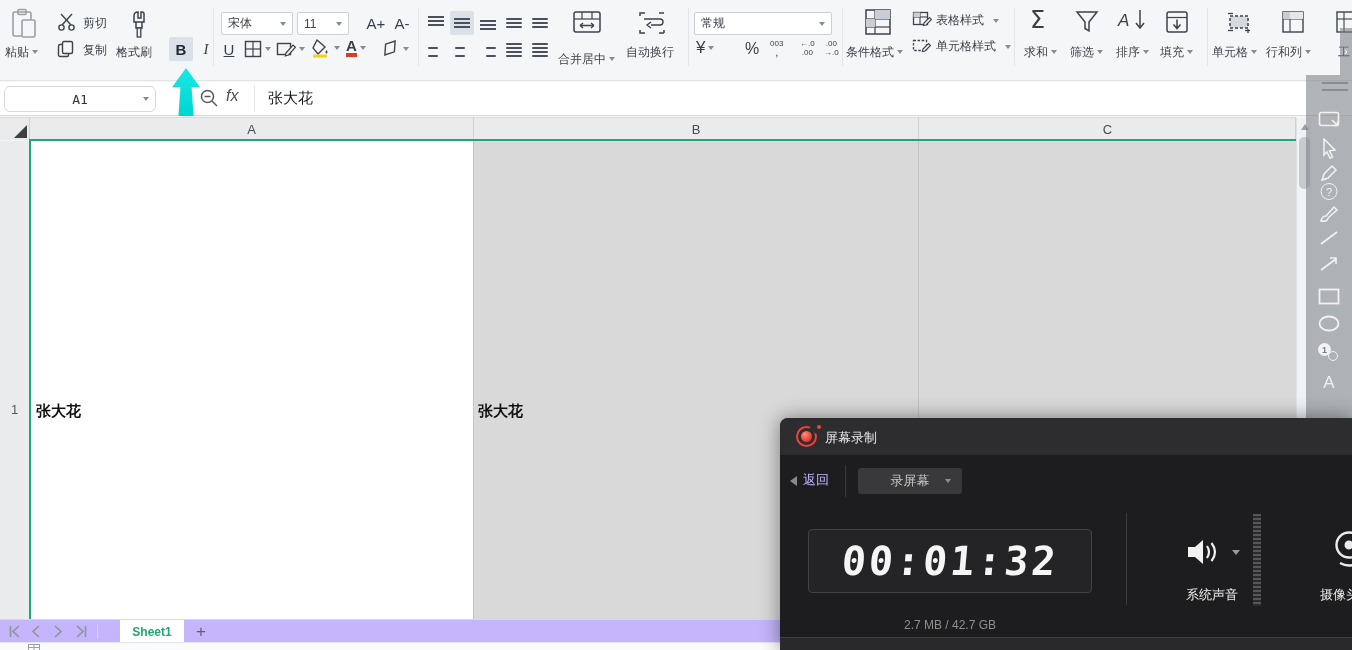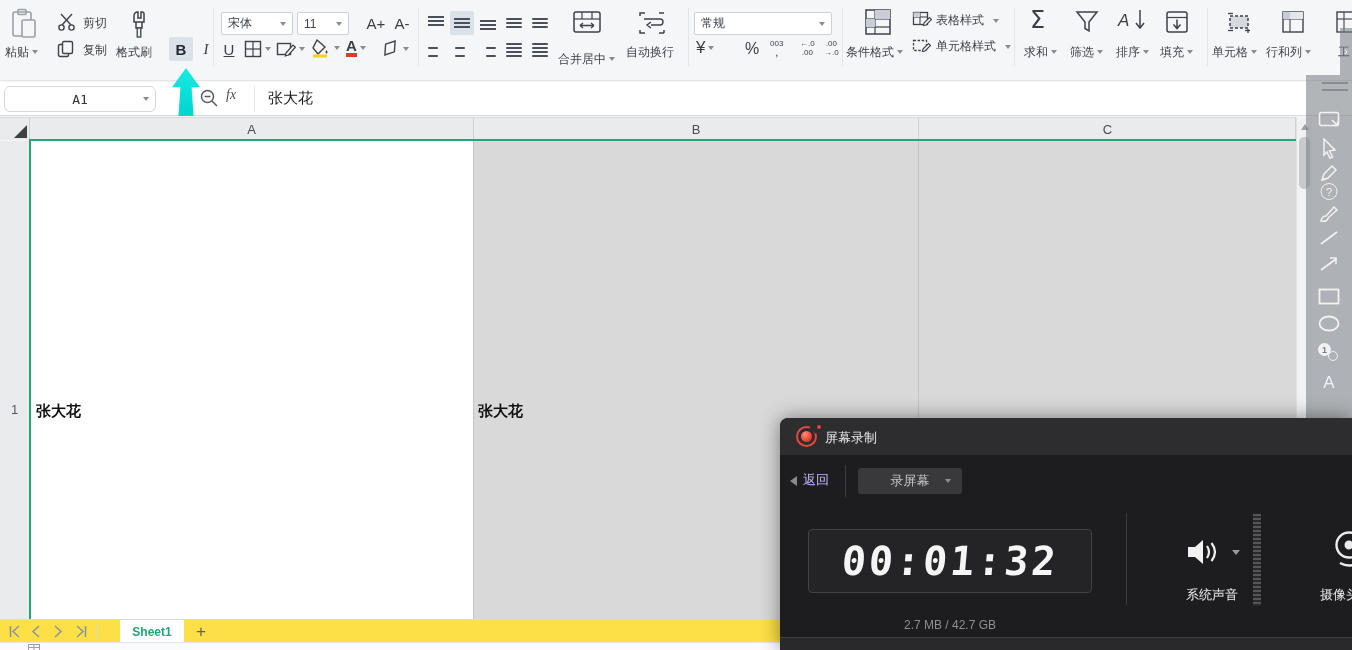--- a/index.html
+++ b/index.html
@@ -39,21 +39,21 @@
   .greenline { position:absolute; background:#21a675; z-index:3; }
   .cell { position:absolute; top:141px; height:478px; }
   .celltext { position:absolute; font-weight:bold; font-size:15px; color:#111; }
 
   
   .scrollv { position:absolute; left:1296px; top:118px; width:16px; height:501px; background:#f1f2f3; border-left:1px solid #e0e2e4; }
   .scroll-arrow { position:absolute; left:4px; top:6px; width:0; height:0; border-left:4px solid transparent; border-right:4px solid transparent; border-bottom:6px solid #9aa0a6; }
   .scroll-thumb { position:absolute; left:2px; top:19px; width:11px; height:52px; background:#c8cacc; border-radius:5px; }
 
   
-  .tabbar { position:absolute; left:0; top:619px; width:1352px; height:23px; background:#fde047; border-top:1px solid #d8dadc;padding-left:44px; }
+  .tabbar { position:absolute; left:0; top:619px; width:1352px; height:23px; background:#c4b5fd; border-top:1px solid #d8dadc;padding-left:44px; }
   .sheettab { position:absolute; left:120px; top:0; width:64px; height:23px; background:#fff; display:flex; align-items:center; justify-content:center; font-size:12px; font-weight:bold; color:#21a675; }
   .statusbar { position:absolute; left:0; top:642px; width:1352px; height:8px; background:#fafbfc; border-top:1px solid #e3e5e7; }
 
   
   .annstrip { position:absolute; left:1306px; top:75px; width:46px; height:344px; background:rgba(122,127,132,.58); z-index:6; }
   .anntab { position:absolute; left:1340px; top:28px; width:12px; height:47px; background:rgba(122,127,132,.58); z-index:6; display:flex; align-items:center; justify-content:center; color:#fff; font-size:10px; }
   .annicon { position:absolute; left:50%; transform:translateX(-50%); }
 
   
   .cyan-arrow { position:absolute; left:172px; top:68px; width:28px; height:48px; z-index:8;
@@ -394,21 +394,21 @@
         <span>A1</span>
         <span class="car"></span>
       </div>
     <div class="abs" style="left:199px;top:6px;">
       <svg width="20" height="20" viewBox="0 0 20 20">
           <circle cx="8.5" cy="8.5" r="6" fill="none" stroke="#555b63" stroke-width="1.5"></circle>
           <line x1="5.5" y1="8.5" x2="11.5" y2="8.5" stroke="#555b63" stroke-width="1.5"></line>
           <line x1="13" y1="13" x2="18" y2="18" stroke="#555b63" stroke-width="1.5"></line>
         </svg>
     </div>
-    <div class="abs" style="left:226px;top:5px;font-family:Liberation Serif, serif;font-style:italic;font-size:14px;color:#4a4f57;"><span>fx</span></div>
+    <div class="abs" style="left:226px;top:5px;font-family:Liberation Sans, sans-serif;font-style:italic;font-size:16px;color:#4a4f57;"><span>fx</span></div>
     <div class="abs" style="left:254px;top:4px;width:1px;height:26px;background:#e3e5e8;"></div>
     <div class="abs" style="left:268px;top:7px;font-size:15px;color:#16181b;"><span>张大花</span></div>
   </div>
 
   <div class="abs" style="left:0;top:118px;width:30px;height:22px;background:#e9ebed;border-right:1px solid #cfd1d3;">
       <span class="corner-tri"></span>
     </div>
   <div class="colhead" style="left:30px;width:443px;">
       <span>A</span>
     </div>

